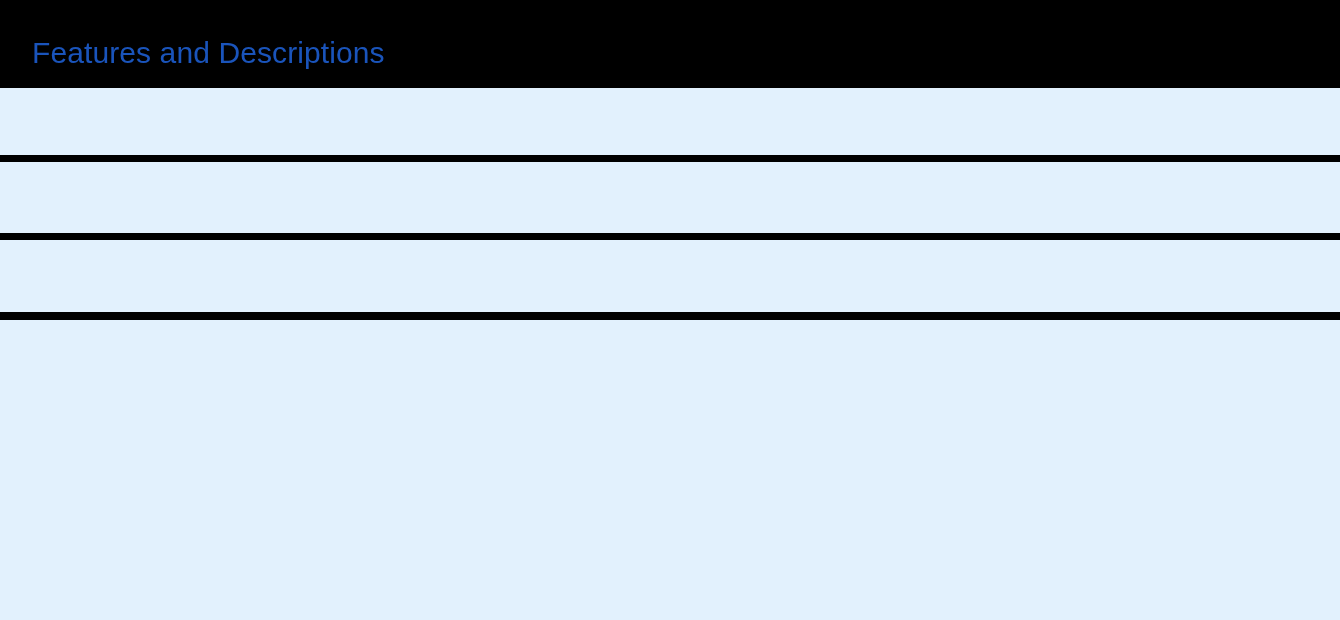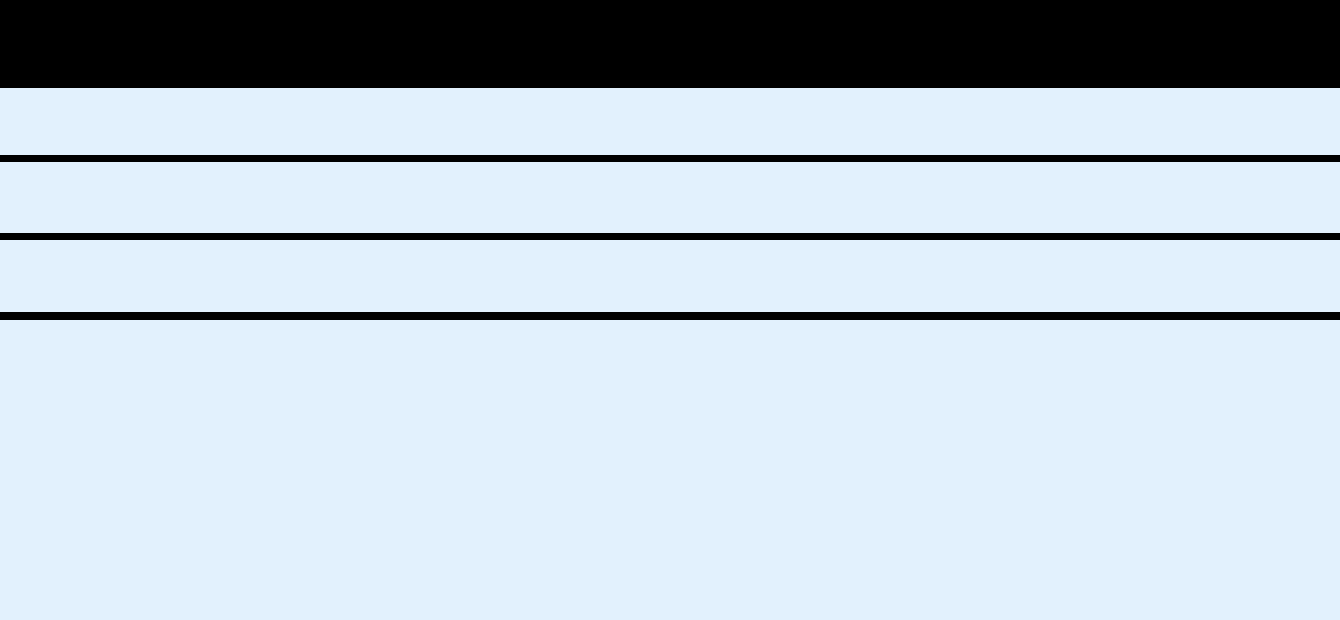--- a/index.html
+++ b/index.html
@@ -90,20 +90,23 @@
   .r2-label { top: 187px; }
   .r2-value { top: 192px; }
   .r3-label { top: 268px; }
   .r3-value { top: 267px; }
 </style>
 </head>
 <body>
 
 <div class="page">
 
+  <div class="header-band">
+    <div class="page-title">Features and Descriptions</div>
+  </div>
 
   <div class="row row-1">
     <div class="label r1-label">Temperature (Usage)</div>
     <div class="value r1-value">+15°C(59°F) to +35°C(95°F)</div>
   </div>
   <div class="divider div-1"></div>
 
   <div class="row row-2">
     <div class="label r2-label">Humidity (Usage)</div>
     <div class="value r2-value">30% to 70%</div>

